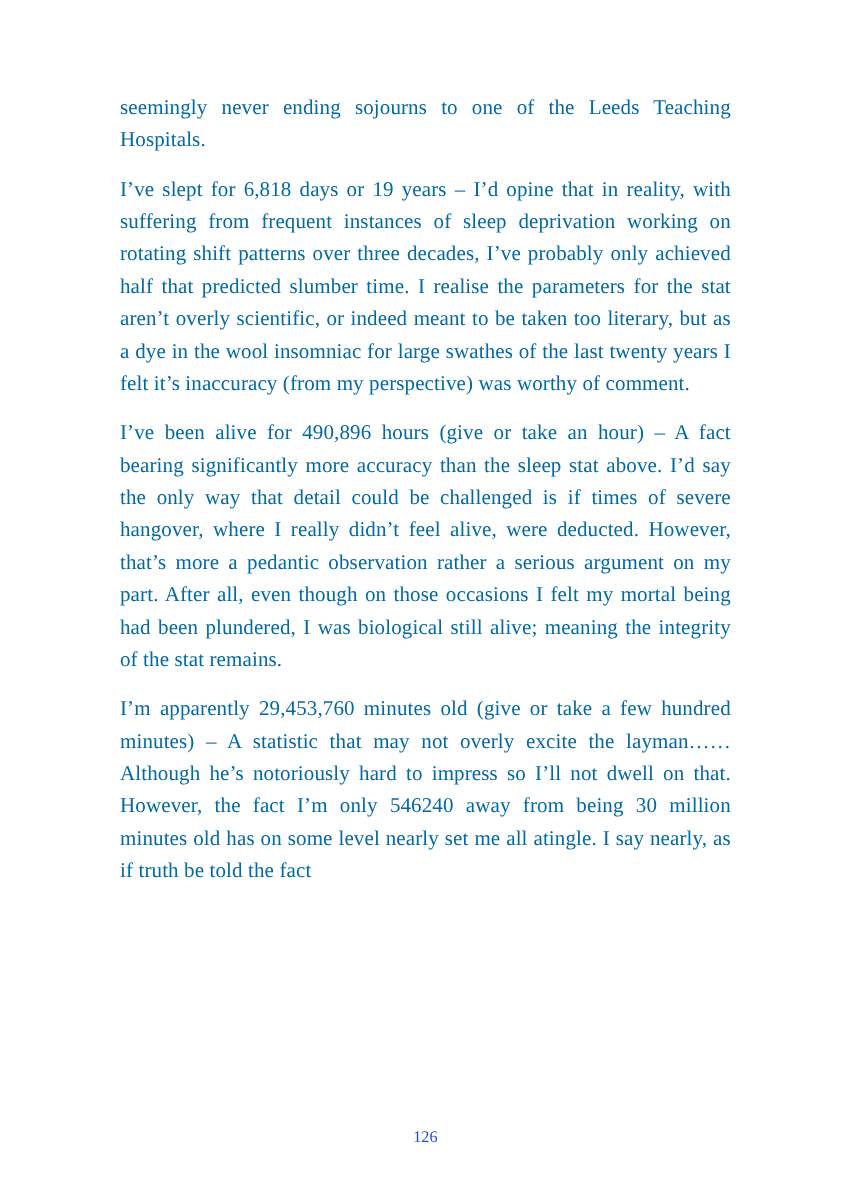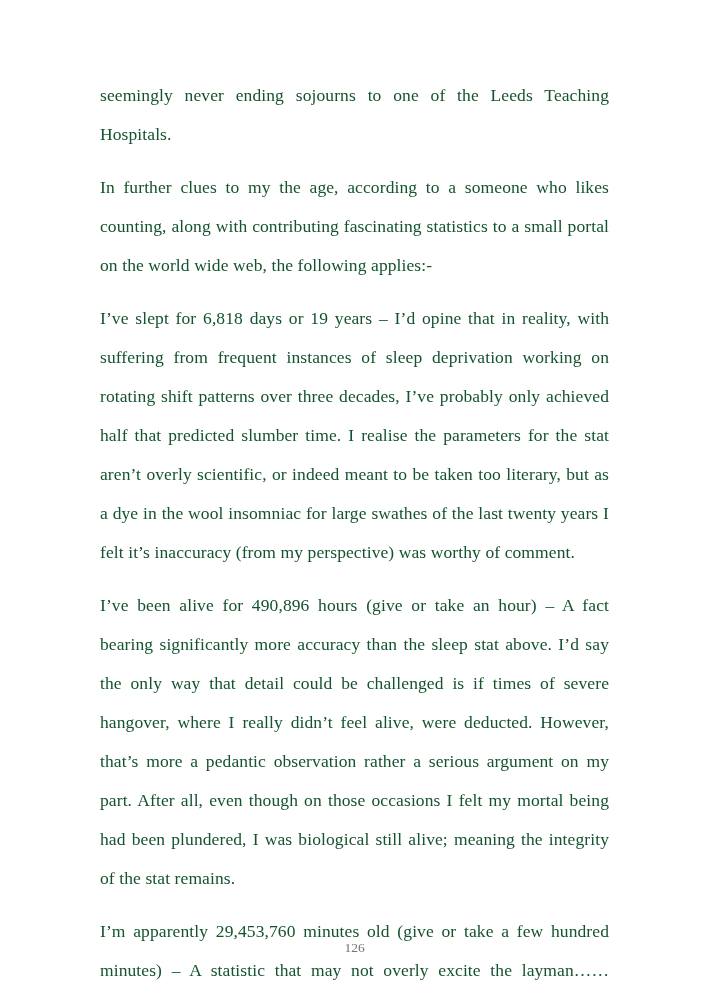--- a/index.html
+++ b/index.html
@@ -17,43 +17,42 @@
   }
   .content {
     position: absolute;
     left: 100px;
     top: 76px;
     width: 509px;
   }
   p.para {
     margin: 0 0 14px 0;
     font-size: 17.5px;
-    line-height: 39px;
-    color: #14532d;
+    line-height: 27px;
+    color: #0369a1;
     text-align: justify;
     letter-spacing: 0.1px;
   }
   p.para b {
     font-weight: normal;
   }
   .page-number {
     position: absolute;
     left: 0;
     right: 0;
     top: 940px;
     text-align: center;
     font-size: 13.5px;
-    color: #737373;
+    color: #1d4ed8;
   }
 </style>
 </head>
 <body>
 
 <div class="page">
   <div class="content">
     <p class="para"><b></b><span>seemingly never ending sojourns to one of the Leeds Teaching Hospitals.</span></p>
-    <p class="para"><b></b><span>In further clues to my the age, according to a someone who likes counting, along with contributing fascinating statistics to a small portal on the world wide web, the following applies:-</span></p>
     <p class="para"><b>I’ve slept for 6,818 days or 19 years</b><span> – I’d opine that in reality, with suffering from frequent instances of sleep deprivation working on rotating shift patterns over three decades, I’ve probably only achieved half that predicted slumber time. I realise the parameters for the stat aren’t overly scientific, or indeed meant to be taken too literary, but as a dye in the wool insomniac for large swathes of the last twenty years I felt it’s inaccuracy (from my perspective) was worthy of comment.</span></p>
     <p class="para"><b>I’ve been alive for 490,896 hours (give or take an hour)</b><span> – A fact bearing significantly more accuracy than the sleep stat above. I’d say the only way that detail could be challenged is if times of severe hangover, where I really didn’t feel alive, were deducted. However, that’s more a pedantic observation rather a serious argument on my part. After all, even though on those occasions I felt my mortal being had been plundered, I was biological still alive; meaning the integrity of the stat remains.</span></p>
     <p class="para"><b>I’m apparently 29,453,760 minutes old (give or take a few hundred minutes)</b><span> – A statistic that may not overly excite the layman…… Although he’s notoriously hard to impress so I’ll not dwell on that. However, the fact I’m only 546240 away from being 30 million minutes old has on some level nearly set me all atingle. I say nearly, as if truth be told the fact</span></p>
   </div>
   <div class="page-number">126</div>
 </div>
 
 </body></html>

